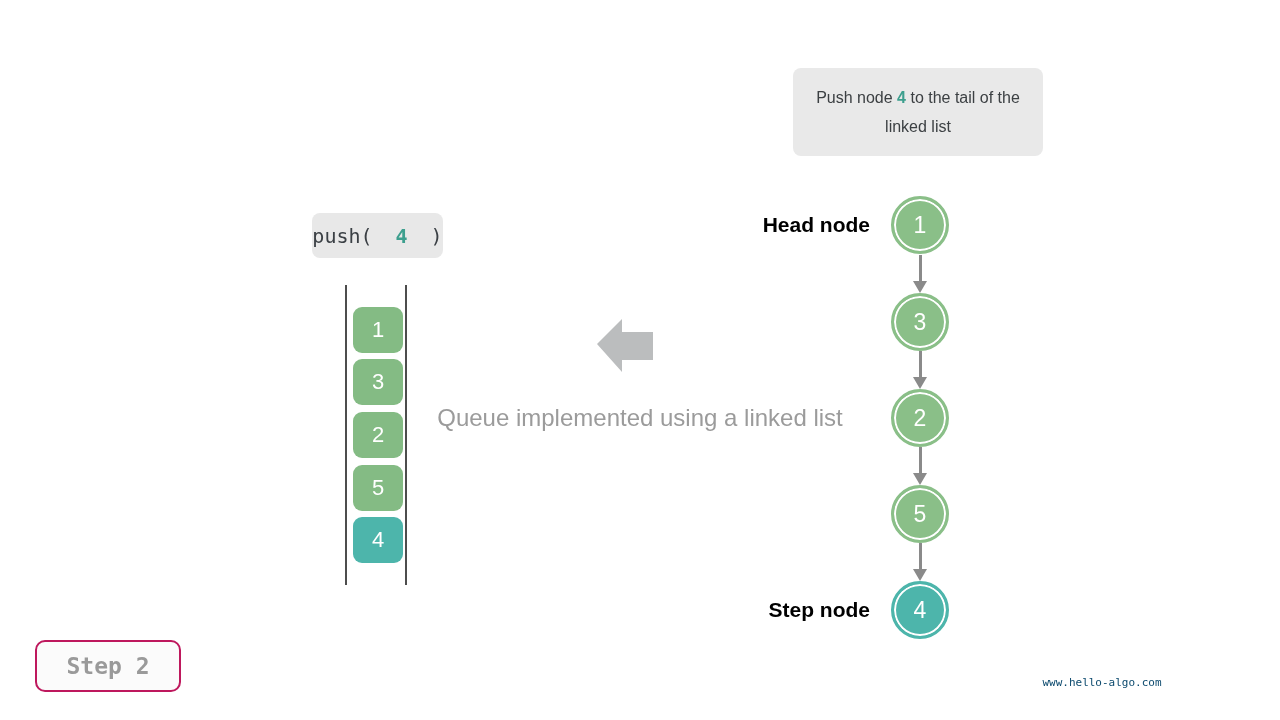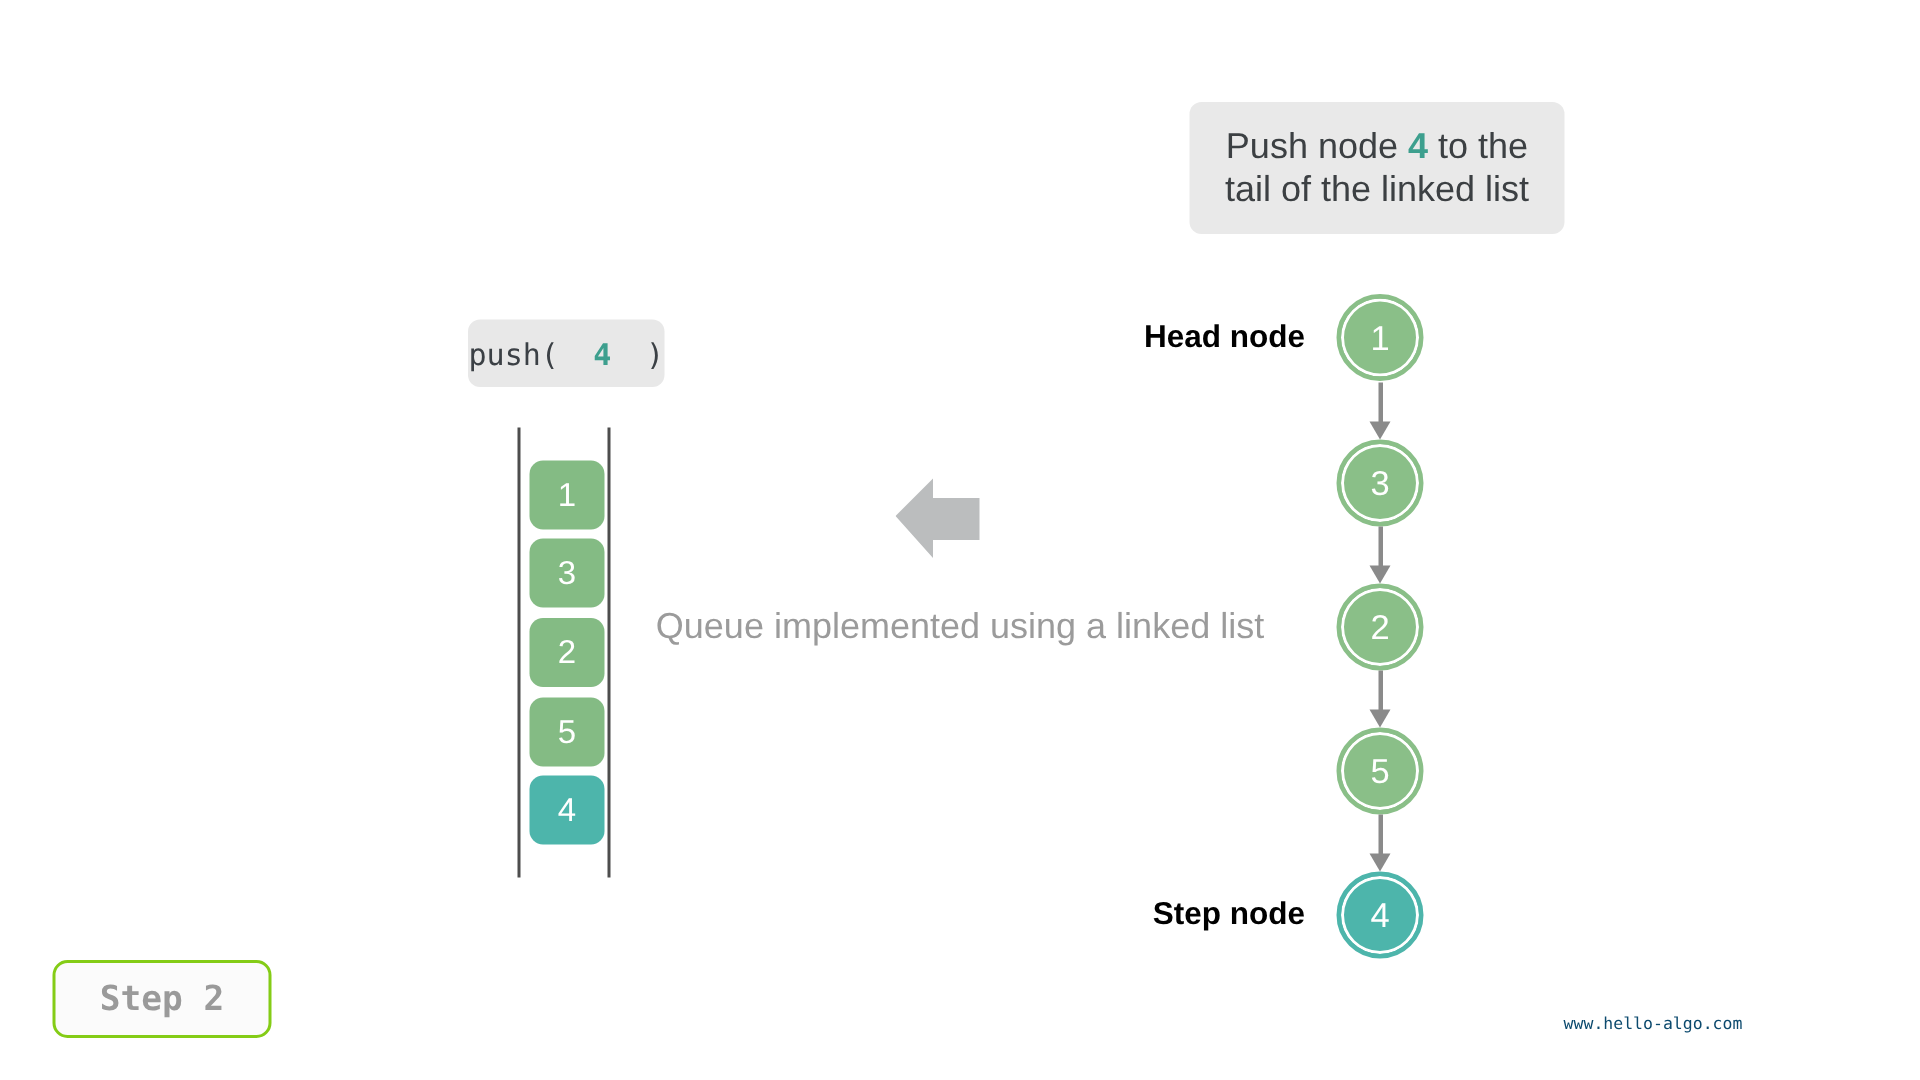--- a/index.html
+++ b/index.html
@@ -9,21 +9,21 @@
   }
   .abs{position:absolute;}
 
   
   .callout{
     left:793px;top:68px;width:250px;height:88px;
     background:#e9e9e9;border-radius:8px;
     display:flex;align-items:center;justify-content:center;
   }
   .callout-text{
-    width:212px;text-align:center;font-size:24px;line-height:29px;color:#3c4043;
+    width:212px;text-align:center;font-size:16px;line-height:29px;color:#3c4043;
   }
   .hl{color:#3d9f8e;font-weight:bold;}
 
   
   .codebox{
     left:312px;top:213px;width:131px;height:45px;
     background:#e8e8e8;border-radius:8px;
     display:flex;align-items:center;justify-content:center;
     font-family:"DejaVu Sans Mono",monospace;font-size:20px;color:#3b4045;gap:23px;
   }
@@ -73,21 +73,21 @@
   .side-label{
     position:absolute;width:140px;text-align:right;
     font-size:21px;font-weight:bold;color:#000000;
   }
   .head-label{left:730px;top:213px;}
   .tail-label{left:730px;top:598px;}
 
   
   .step-badge{
     left:35px;top:640px;width:146px;height:52px;
-    background:#fbfbfb;border:2px solid #84cc16;border-radius:10px;
+    background:#fbfbfb;border:2px solid #be185d;border-radius:10px;
     box-sizing:border-box;display:flex;align-items:center;justify-content:center;
     font-family:"DejaVu Sans Mono",monospace;font-size:23px;font-weight:bold;color:#9a9a9a;
   }
 
   
   .watermark{
     left:962px;top:676px;width:280px;text-align:center;
     font-family:"DejaVu Sans Mono",monospace;font-size:11px;color:#0c4a6e;
   }
 </style>

